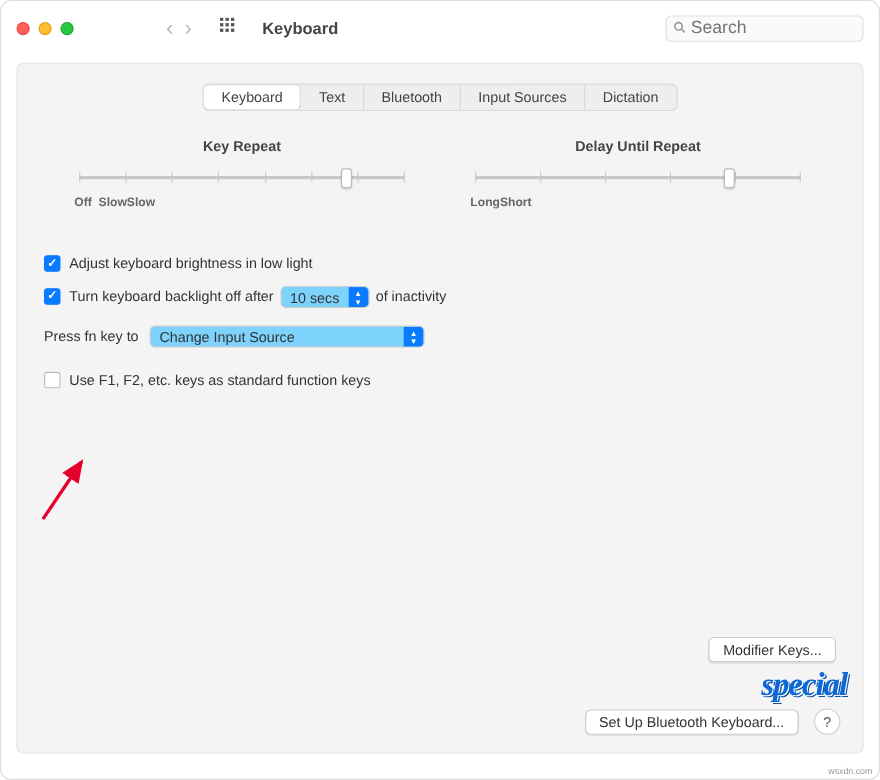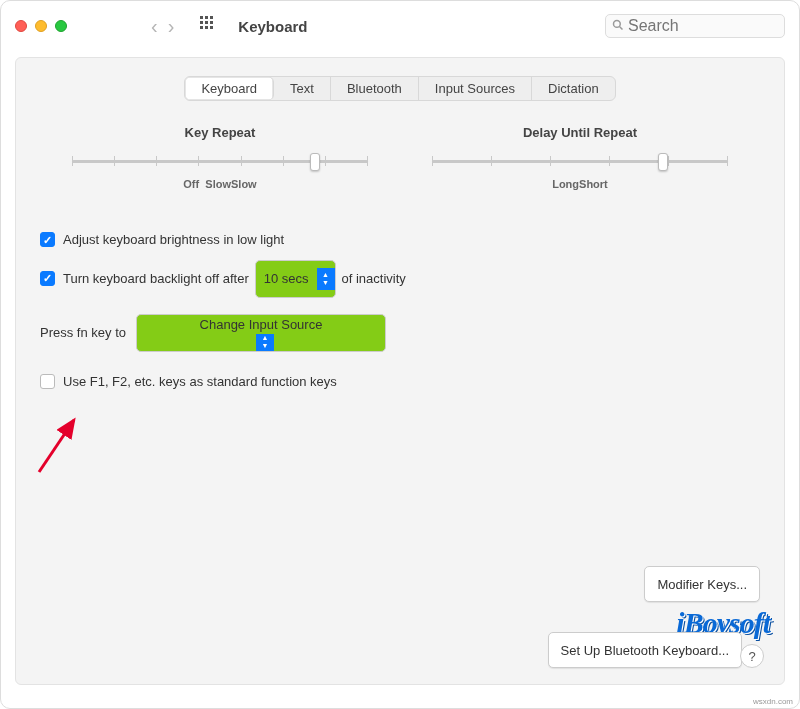--- a/index.html
+++ b/index.html
@@ -41,43 +41,43 @@
 
   
   .sliders { display: flex; justify-content: space-around; margin-top: 24px; font-weight: bold; }
   .sld { width: 44%; text-align: center; }
   .sld .label { font-size: 13px; color: #444; margin-bottom: 10px; }
   .track-wrap { position: relative; height: 22px; margin: 0 10px; }
   .track { position: absolute; top: 10px; left: 0; right: 0; height: 3px; background: #c8c8c8; border-radius: 2px; }
   .ticks { position: absolute; top: 6px; left: 0; right: 0; display: flex; justify-content: space-between; }
   .tick { width: 1px; height: 10px; background: #c8c8c8; }
   .knob { position: absolute; top: 3px; width: 10px; height: 18px; background: #fff; border: 1px solid #bbb; border-radius: 3px; box-shadow: 0 1px 2px rgba(0,0,0,.2); transform: translateX(-50%); }
-  .sld .range { display: flex; justify-content: center; font-size: 11px; color: #666; margin: 6px 6px 0 6px; }
+  .sld .range { display: flex; justify-content: flex-start; font-size: 11px; color: #666; margin: 6px 6px 0 6px; }
 
   
   .opts { margin-top: 40px; margin-right: 16px; font-size: 13px; color: #333; }
   .row { display: flex; align-items: center; margin-bottom: 10px; line-height: 1.5; }
   .cb { width: 15px; height: 15px; border: 1px solid #bbb; border-radius: 3px; background: #fff; margin-right: 8px; display: inline-flex; align-items: center; justify-content: center; flex-shrink: 0; }
   .cb.checked { background: #0a7aff; border-color: #0a7aff; }
   .cb.checked::after { content: "✓"; color: #fff; font-size: 11px; font-weight: 700; }
-  .select { display: inline-flex; align-items: center; height: 38px; border: 1px solid #ccc; border-radius: 5px; background: #84cc16; margin: 0 6px; padding-left: 8px; overflow: hidden; }
+  .select { display: inline-flex; height: 20px; border: 1px solid #ccc; border-radius: 5px; background: #7dd3fc; margin: 0 6px; padding-left: 8px; overflow: hidden; }
   .select .val { padding-right: 8px; }
   .stepper { width: 18px; height: 22px; background: #0a7aff; display: flex; flex-direction: column; align-items: center; justify-content: center; color: #fff; font-size: 7px; line-height: 8px; }
-  .select.wide { min-width: 250px; flex-direction: column; }
+  .select.wide { min-width: 250px; }
   .row.plain { margin-top: 6px; }
   .indentblock { margin-left: 23px; margin-top: -4px; color: #444; line-height: 1.4; font-size: 13px; }
 
   
   .arrow { position: absolute; left: 18px; top: 354px; pointer-events: none; }
   .arrow svg { overflow: visible; }
 
   
-  .btn { position: absolute; height: 36px; border: 1px solid #ccc; border-radius: 5px; background: #fff; font-size: 13px; padding: 0 12px; display: flex; align-items: center; box-shadow: 0 1px 1px rgba(0,0,0,.08); cursor: default; }
+  .btn { position: absolute; height: 23px; border: 1px solid #ccc; border-radius: 5px; background: #fff; font-size: 13px; padding: 0 12px; display: flex; align-items: center; box-shadow: 0 1px 1px rgba(0,0,0,.08); cursor: default; }
   .btn.modifier { right: 24px; bottom: 82px; }
-  .btn.bluetooth { right: 42px; bottom: 16px; justify-content: flex-end; }
+  .btn.bluetooth { right: 58px; bottom: 16px; justify-content: flex-end; }
   .help { position: absolute; right: 20px; bottom: 16px; width: 24px; height: 24px; border: 1px solid #ccc; border-radius: 50%; display: flex; align-items: center; justify-content: center; background: #fff; font-size: 13px; color: #555; }
 
   
   .logo { position: absolute; right: 14px; bottom: 44px; font-family: Georgia, serif; font-style: italic; font-weight: 800; font-size: 30px; color: #0a69d6; letter-spacing: -1px; text-shadow: 1px 1px 0 #fff, 2px 2px 0 #0a4fa0; }
   .watermark { position: absolute; right: 6px; bottom: 2px; font-size: 8px; color: #999; }
 </style>
 </head>
 <body>
 
 <div class="window">
@@ -215,21 +215,21 @@
               <path d="M0,0 L7,3 L0,6 Z" fill="#e4002b"></path>
             </marker>
           </defs>
         <line x1="5" y1="60" x2="40" y2="8" stroke="#e4002b" stroke-width="3" marker-end="url(#ah)"></line>
       </svg>
     </div>
 
     <div class="btn modifier">
         <span>Modifier Keys...</span>
       </div>
-    <div class="logo">iBoysoft</div>
+    <div class="logo">special</div>
     <div class="btn bluetooth">
         <span>Set Up Bluetooth Keyboard...</span>
       </div>
     <div class="help">
         <span>?</span>
       </div>
 
   </div>
 
   <div class="watermark">wsxdn.com</div>

